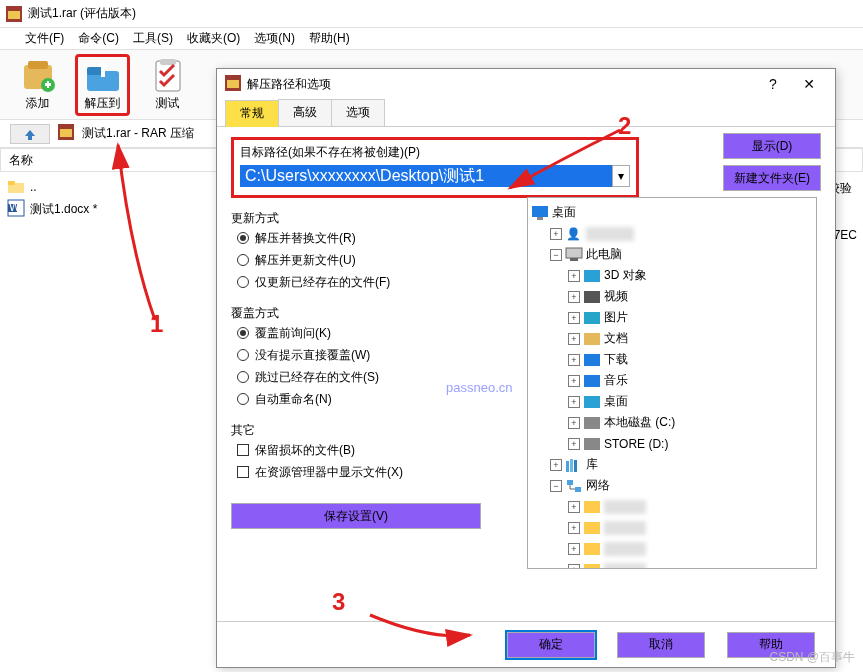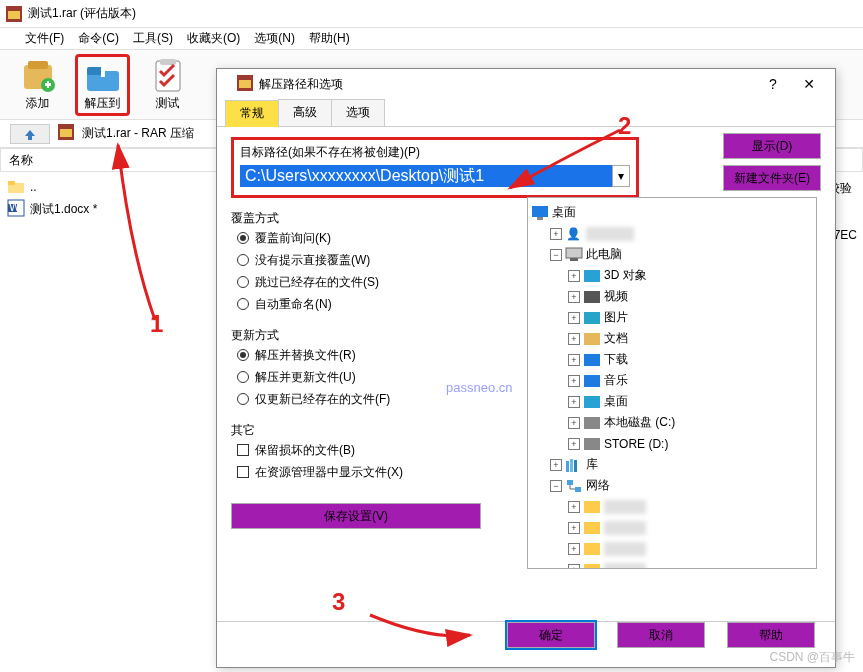--- a/index.html
+++ b/index.html
@@ -10,43 +10,43 @@
 .toolbar { height: 70px; display: flex; align-items: center; gap: 10px; padding: 4px 10px; border-bottom: 1px solid #e0e0e0; background: #fafafa; position: relative; }
 .tool-btn { width: 55px; height: 62px; display: flex; flex-direction: column; align-items: center; justify-content: center; gap: 2px; border-radius: 4px; }
 .tool-btn .ticon { width: 36px; height: 36px; border-radius: 4px; display:flex;align-items:center;justify-content:center;}
 .tool-btn.highlight { border: 3px solid #e02020; }
 .pathbar { height: 28px; display:flex; align-items:center; padding:0 10px; gap:8px; border-bottom:1px solid #e0e0e0;}
 .pathbar .back { width:40px; height:20px; background:#eee; border:1px solid #ccc; display:flex;align-items:center;justify-content:center;}
 .col-header { height:24px; border:1px solid #e0e0e0; background:#fff; display:flex; align-items:center; padding:0 8px;}
 .filelist { padding:4px 8px; }
 .file-row { height:22px; display:flex; align-items:center; gap:6px;}
 .dialog { position:absolute; left:216px; top:68px; width:620px; height:600px; background:#fff; border:1px solid #888; box-shadow:2px 2px 10px rgba(0,0,0,.2); display:flex; flex-direction:column;}
-.dialog-title { height:30px; display:flex; align-items:center; padding:0 8px;margin-left:12px; }
+.dialog-title { height:30px; display:flex; align-items:center; padding:0 8px; }
 .dialog-title .spacer{flex:1;}
 .dialog-title .winbtn{width:36px;height:26px;display:flex;align-items:center;justify-content:center;font-size:14px;}
 .dialog-tabs { height:28px; display:flex; border-bottom:1px solid #ccc; padding:0 8px; gap:0;}
 .dialog-tabs .tab { padding:4px 14px; border:1px solid #ccc; border-bottom:none; margin-right:-1px; background:#f5f5f5;}
 .dialog-tabs .tab.active{background:#fde047; position:relative; top:1px;}
 .dialog-body { flex:1; padding:10px 14px; position:relative;}
 .target-box { border:3px solid #e02020; padding:4px 6px 8px 6px; }
 .path-input { width:100%; height:22px; border:1px solid #1a73e8; background:#1a73e8; color:#fff; padding:0 4px; font-size:16px;}
 .right-buttons { position:absolute; right:14px; top:6px; display:flex; flex-direction:column; gap:6px;}
-.right-buttons button,.footer button,.save-btn,.side-btn{background:#a21caf;border:1px solid #adadad;height:26px;padding:0 10px;min-width:88px;}
+.right-buttons button,.footer button,.save-btn,.side-btn{background:#8b5cf6;border:1px solid #adadad;height:26px;padding:0 10px;min-width:88px;}
 .section{margin-top:12px;}
 .radio-row,.check-row{display:flex;align-items:center;gap:6px;height:22px;margin-left:6px;}
 .radio{width:12px;height:12px;border:1px solid #333;border-radius:50%;display:inline-block;position:relative;}
 .radio.checked::after{content:"";width:6px;height:6px;background:#333;border-radius:50%;position:absolute;left:2px;top:2px;}
 .checkbox{width:12px;height:12px;border:1px solid #333;display:inline-block;}
 .tree-panel{position:absolute;left:310px;top:70px;width:290px;height:372px;border:1px solid #aaa;background:#fff;overflow:hidden;padding:4px;}
 .tree-row{display:flex;align-items:center;height:21px;}
 .tree-indent{width:18px;}
 .expander{width:12px;height:12px;border:1px solid #7a7a7a;display:flex;align-items:center;justify-content:center;font-size:9px;color:#444;margin-right:4px;}
 .tree-icon{width:16px;height:16px;margin-right:4px;display:flex;align-items:center;justify-content:center;font-size:12px;}
 .save-btn{width:250px;height:26px;display:block;margin-top:20px;}
-.footer{height:46px;border-top:1px solid #ccc;display:flex;justify-content:flex-end;gap:22px;padding:0 20px;}
+.footer{height:46px;border-top:1px solid #ccc;display:flex;align-items:center;justify-content:flex-end;gap:22px;padding:0 20px;}
 .footer button.primary{outline:2px solid #0078d7;}
 .annot{position:absolute;color:#e02020;font-size:24px;font-weight:bold;}
 .watermark{position:absolute;color:#9aa0ff;font-size:13px;}
 .csdn{position:absolute;color:#bbb;font-size:12px;}
 svg{overflow:visible;}
 .blur{filter:blur(2px);background:#e0e0e0;color:transparent;}
 </style>
 </head>
 <body>
 
@@ -180,52 +180,52 @@
       <div style="margin-bottom:4px;">目标路径(如果不存在将被创建)(P)</div>
       <div style="position:relative;">
         <input class="path-input" value="C:\Users\xxxxxxxx\Desktop\测试1" style="">
         <div style="position:absolute;right:0;top:0;width:18px;height:22px;background:#fff;border:1px solid #aaa;display:flex;align-items:center;justify-content:center;">
           <span>▾</span>
         </div>
       </div>
     </div>
 
     <div class="section" style="width:280px;">
+      <div>更新方式</div>
+      <div class="radio-row">
+          <span class="radio checked"></span>
+          <span>解压并替换文件(R)</span>
+        </div>
+      <div class="radio-row">
+          <span class="radio"></span>
+          <span>解压并更新文件(U)</span>
+        </div>
+      <div class="radio-row">
+          <span class="radio"></span>
+          <span>仅更新已经存在的文件(F)</span>
+        </div>
+    </div>
+
+    <div class="section" style="width:280px;">
       <div>覆盖方式</div>
       <div class="radio-row">
           <span class="radio checked"></span>
           <span>覆盖前询问(K)</span>
         </div>
       <div class="radio-row">
           <span class="radio"></span>
           <span>没有提示直接覆盖(W)</span>
         </div>
       <div class="radio-row">
           <span class="radio"></span>
           <span>跳过已经存在的文件(S)</span>
         </div>
       <div class="radio-row">
           <span class="radio"></span>
           <span>自动重命名(N)</span>
-        </div>
-    </div>
-
-    <div class="section" style="width:280px;">
-      <div>更新方式</div>
-      <div class="radio-row">
-          <span class="radio checked"></span>
-          <span>解压并替换文件(R)</span>
-        </div>
-      <div class="radio-row">
-          <span class="radio"></span>
-          <span>解压并更新文件(U)</span>
-        </div>
-      <div class="radio-row">
-          <span class="radio"></span>
-          <span>仅更新已经存在的文件(F)</span>
         </div>
     </div>
 
     <div class="section" style="width:280px;">
       <div>其它</div>
       <div class="check-row">
           <span class="checkbox"></span>
           <span>保留损坏的文件(B)</span>
         </div>
       <div class="check-row">

